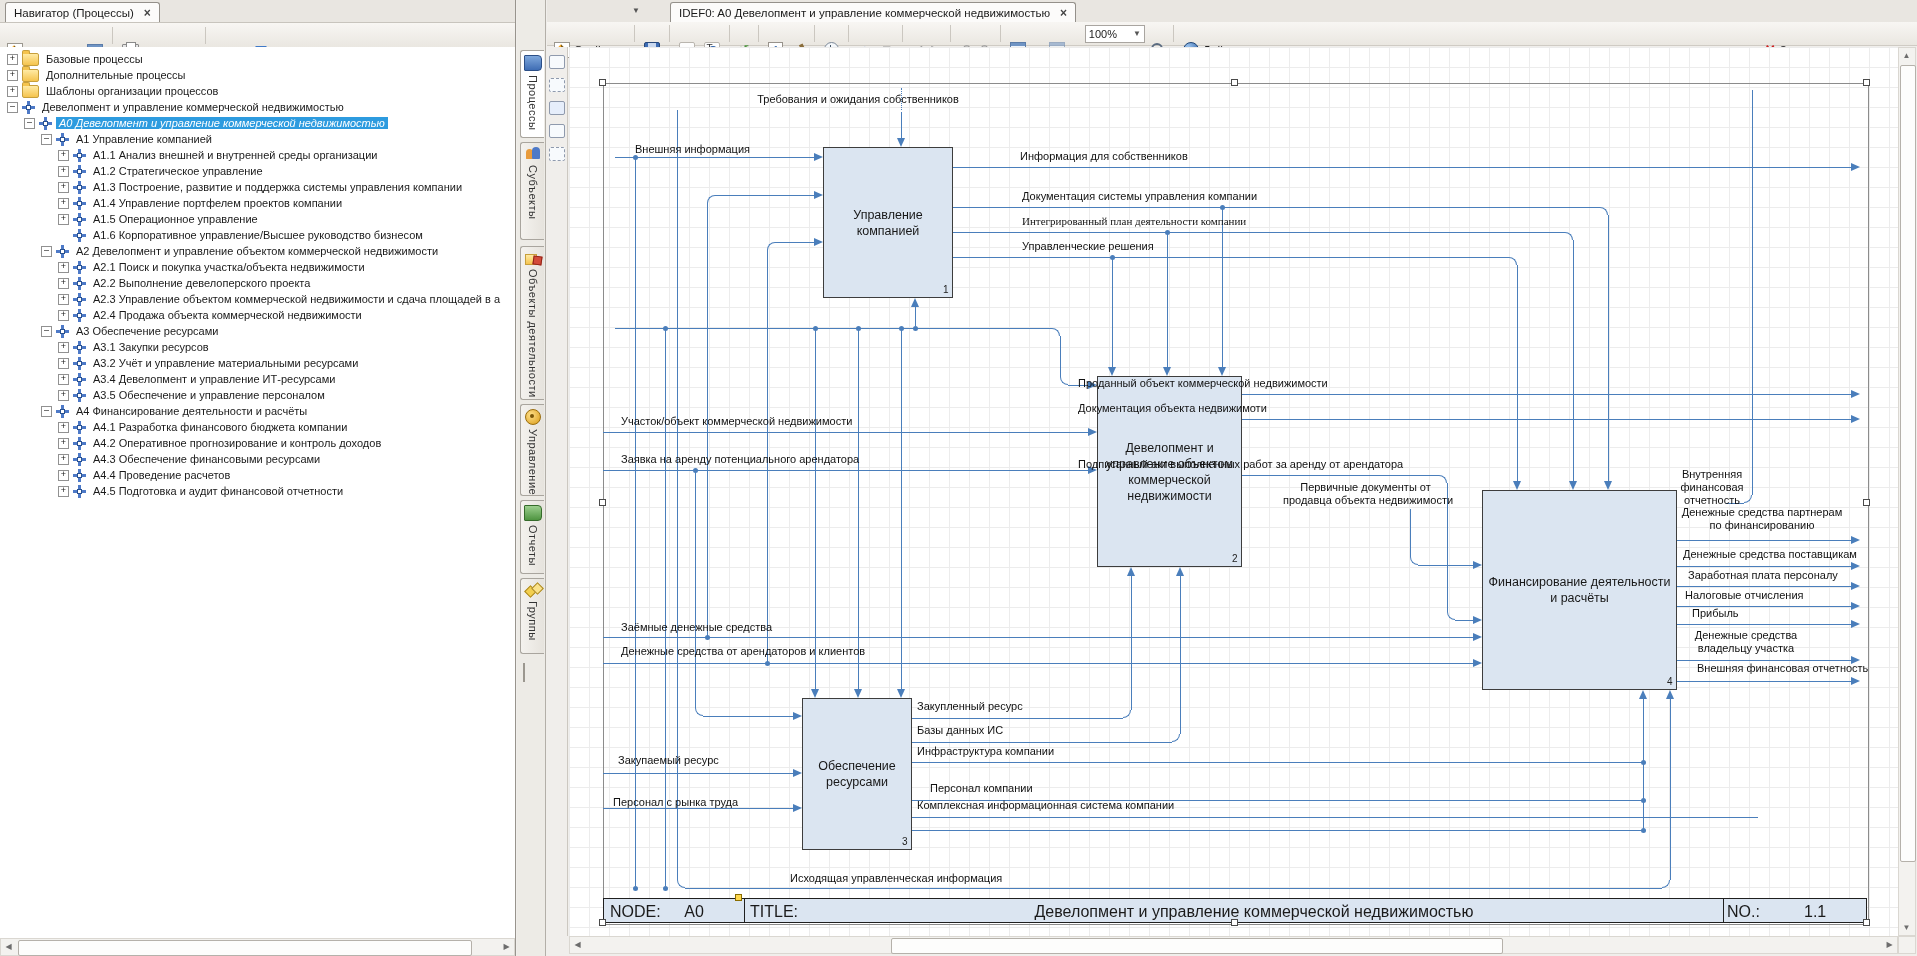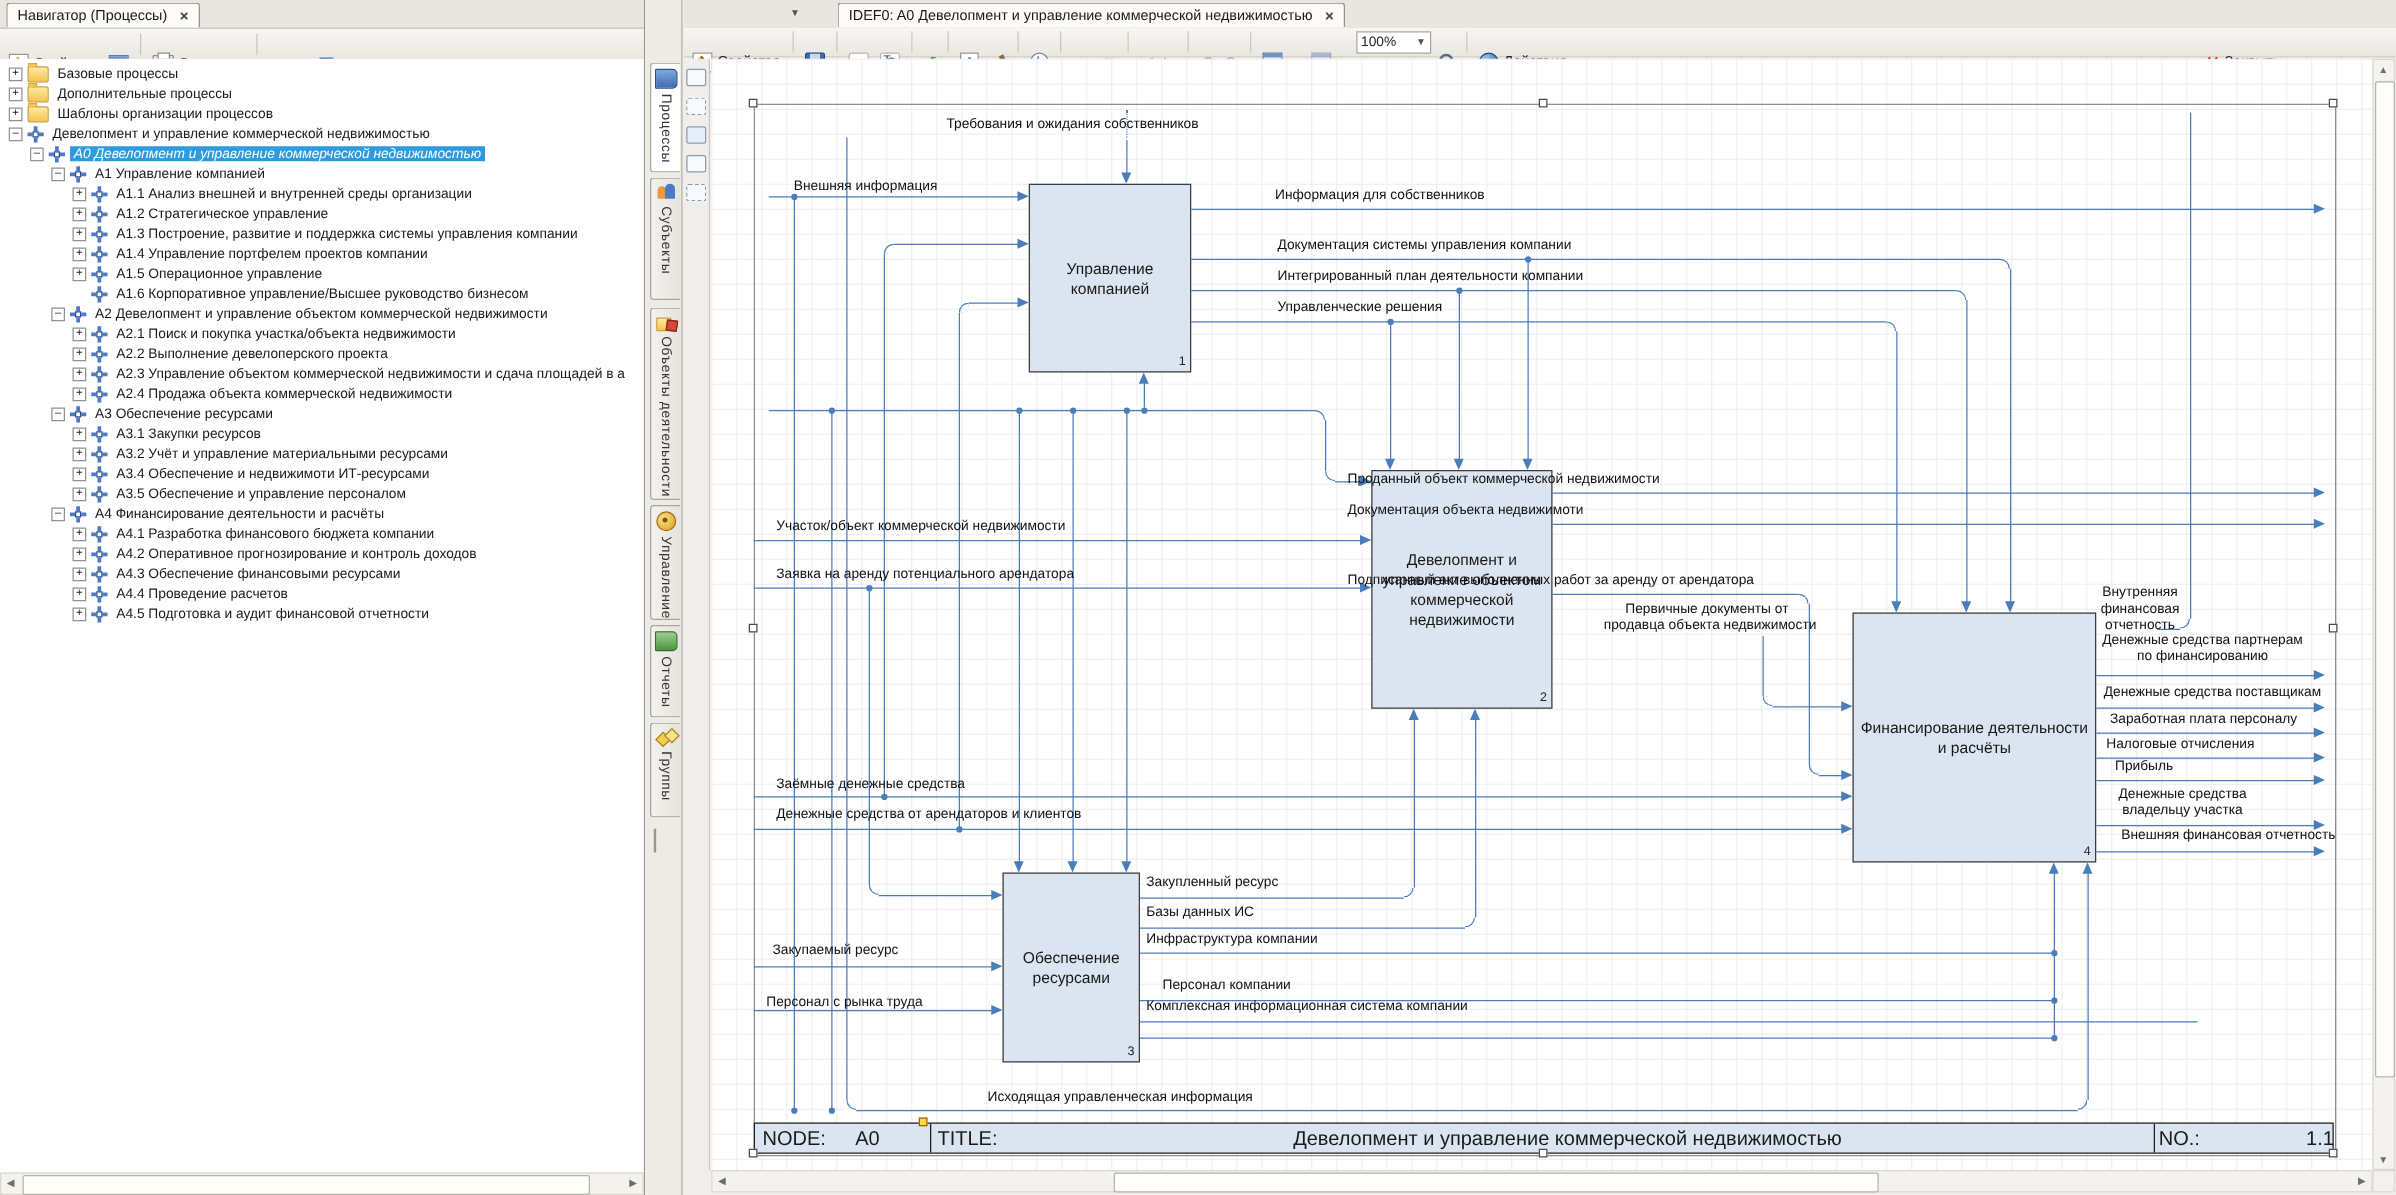--- a/index.html
+++ b/index.html
@@ -300,21 +300,21 @@
           <span class="tico ic-proc">
             <i></i>
           </span>
           <span class="tlabel">A3.2 Учёт и управление материальными ресурсами</span>
         </div>
         <div class="trow" style="padding-left: 58px;">
           <span class="texp">+</span>
           <span class="tico ic-proc">
             <i></i>
           </span>
-          <span class="tlabel">A3.4 Обеспечение и недвижимоти ИТ-ресурсами</span>
+          <span class="tlabel">A3.4 Девелопмент и управление ИТ-ресурсами</span>
         </div>
         <div class="trow" style="padding-left: 58px;">
           <span class="texp">+</span>
           <span class="tico ic-proc">
             <i></i>
           </span>
           <span class="tlabel">A3.5 Обеспечение и управление персоналом</span>
         </div>
         <div class="trow" style="padding-left: 41px;">
           <span class="texp">–</span>
@@ -490,21 +490,21 @@
   </div>
 
   <div id="canvas">
       <div class="" id="sheet" style="left: 34px; top: 36px; width: 1264px; height: 840px;"></div>
       <div class="" id="nodebar" style="left: 34px; top: 851px; width: 1264px; height: 25px;">
         <span style="position: absolute; top: 4px; left: 6px;">NODE:</span>
         <span style="position: absolute; top: 4px; left: 60px; width: 60px; text-align: center;">A0</span>
         <span style="position: absolute; top: 4px; left: 146px;">TITLE:</span>
         <span style="position: absolute; top: 4px; left: 200px; width: 900px; text-align: center;">Девелопмент и управление коммерческой недвижимостью</span>
         <span style="position: absolute; top: 4px; left: 1123px;">NO.:</span>
-        <span style="position: absolute; top: 4px; left: 1232px; width: 40px; text-align: center;">1.1</span>
+        <span style="position: absolute; top: 4px; left: 1200px; width: 40px; text-align: left;">1.1</span>
         <span class="sep" style="left: 140px;"></span>
         <span class="sep" style="left: 1119px;"></span>
       </div>
       <div class="hl" style="left: 46px; top: 110px; width: 200px;"></div>
       <div class="hl" style="left: 146px; top: 148px; width: 100px;"></div>
       <div class="hl" style="left: 206px; top: 195px; width: 40px;"></div>
       <div class="hl" style="left: 384px; top: 120px; width: 899px;"></div>
       <div class="hl" style="left: 384px; top: 160px; width: 647px;"></div>
       <div class="hl" style="left: 384px; top: 185px; width: 612px;"></div>
       <div class="hl" style="left: 384px; top: 210px; width: 556px;"></div>
@@ -647,21 +647,21 @@
       </div>
       <div class="fnum" style="left: 333px; top: 789px;">3</div>
       <div class="fbox" style="left: 913px; top: 443px; width: 195px; height: 200px;">
         <span>Финансирование деятельности и расчёты</span>
       </div>
       <div class="fnum" style="left: 1098px; top: 629px;">4</div>
       <div class="dlabel c" style="left: 154px; top: 46px; width: 270px;">Требования и ожидания собственников</div>
       <div class="dlabel" style="left: 66px; top: 96px;">Внешняя информация</div>
       <div class="dlabel" style="left: 451px; top: 103px;">Информация для собственников</div>
       <div class="dlabel" style="left: 453px; top: 143px;">Документация системы управления компании</div>
-      <div class="dlabel" style="left: 453px; top: 168px;">Интегрированный план деятельности компании</div>
+      <div class="dlabel" style="left: 453px; top: 168px; font-family: Liberation Serif, serif;">Интегрированный план деятельности компании</div>
       <div class="dlabel" style="left: 453px; top: 193px;">Управленческие решения</div>
       <div class="dlabel" style="left: 509px; top: 330px;">Проданный объект коммерческой недвижимости</div>
       <div class="dlabel" style="left: 509px; top: 355px;">Документация объекта недвижимоти</div>
       <div class="dlabel" style="left: 52px; top: 368px;">Участок/объект коммерческой недвижимости</div>
       <div class="dlabel" style="left: 52px; top: 406px;">Заявка на аренду потенциального арендатора</div>
       <div class="dlabel" style="left: 509px; top: 411px;">Подписанный акт выполненных работ за аренду от арендатора</div>
       <div class="dlabel c" style="left: 714px; top: 434px; width: 165px;">Первичные документы от
 продавца объекта недвижимости</div>
       <div class="dlabel c" style="left: 1111px; top: 421px; width: 64px;">Внутренняя
 финансовая

